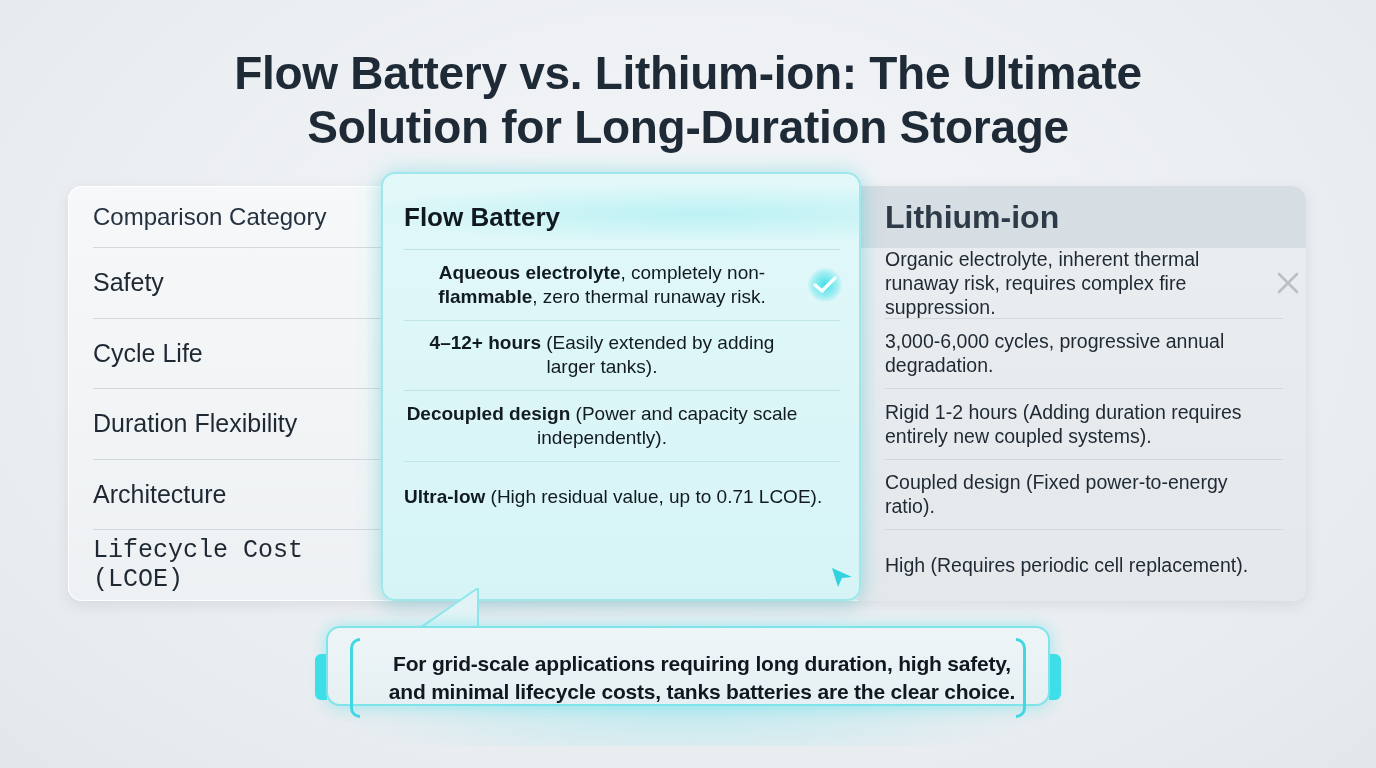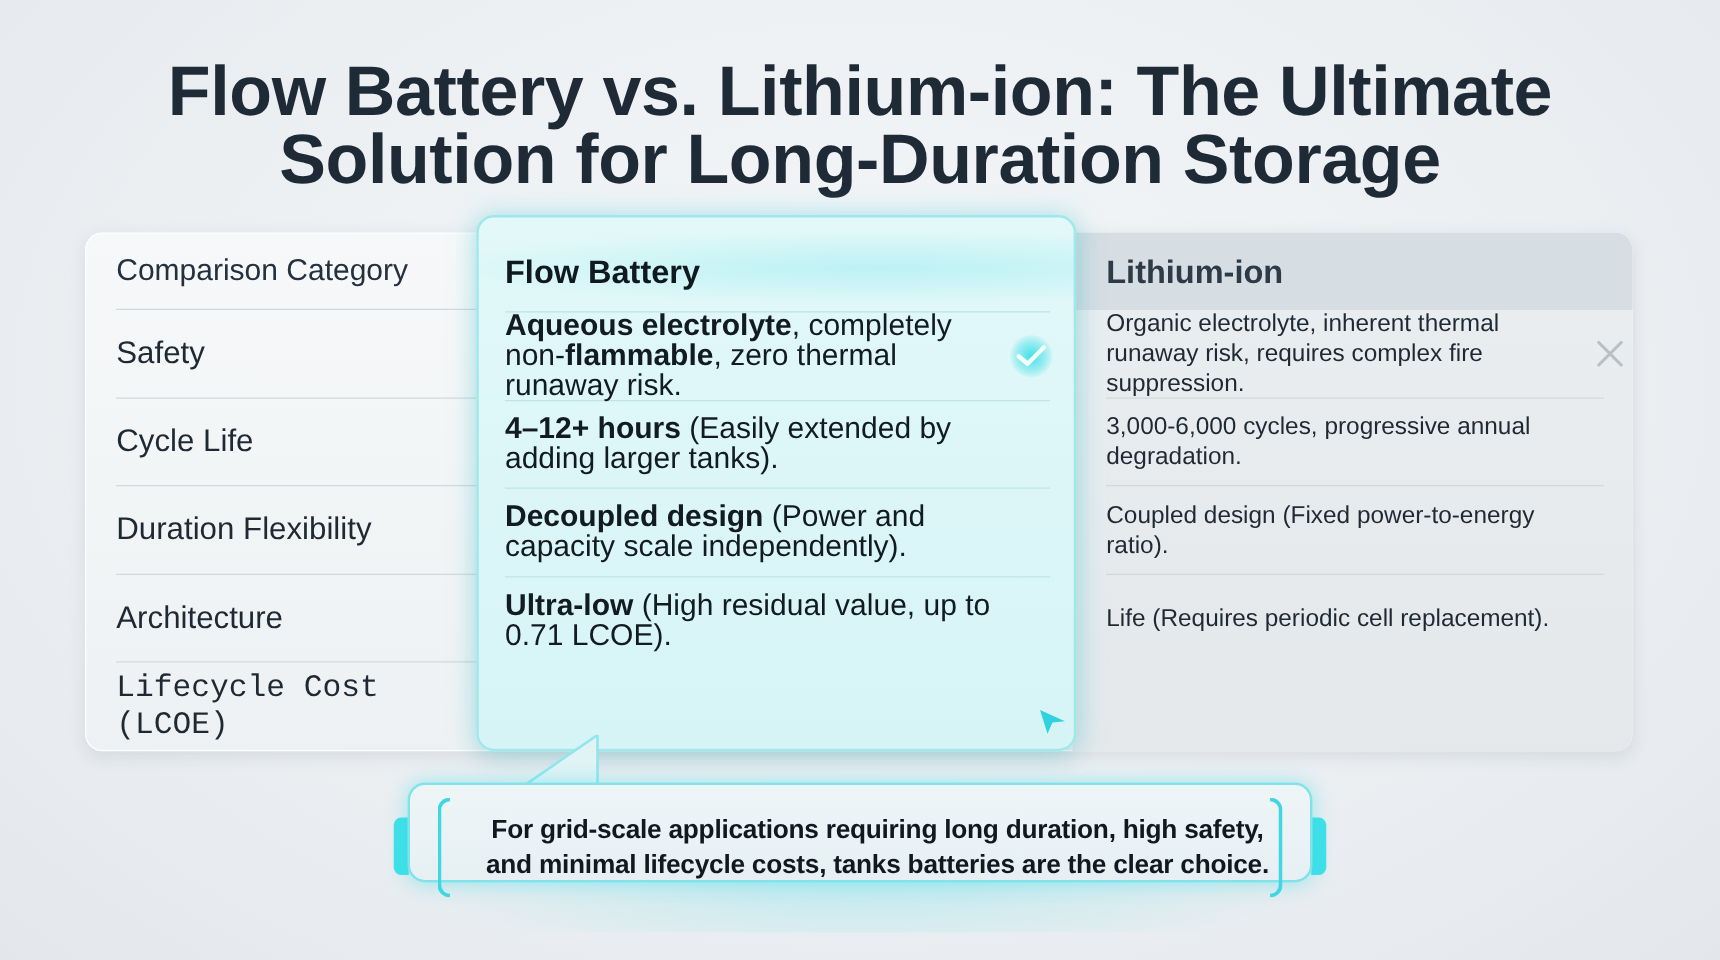--- a/index.html
+++ b/index.html
@@ -9,21 +9,21 @@
     body {
       font-family: "Liberation Sans", "DejaVu Sans", sans-serif;
       background: radial-gradient(ellipse at 50% 40%, #f4f6f8 0%, #eceff2 60%, #e3e7eb 100%);
       position: relative;
       color: #1b2430;
     }
     .title {
       position: absolute;
       left: 0; top: 46px; width: 1376px;
       text-align: center;
-      font-size: 56px;
+      font-size: 46px;
       font-weight: bold;
       line-height: 54px;
       color: #1f2a37;
       letter-spacing: -0.3px;
     }
     
     .table-card {
       position: absolute;
       left: 68px; top: 186px; width: 1238px; height: 415px;
       background: linear-gradient(180deg, #f6f8f9 0%, #eef1f3 100%);
@@ -71,33 +71,34 @@
       background: radial-gradient(ellipse at 60% 50%, rgba(120,230,235,0.35) 0%, rgba(120,230,235,0) 70%);
     }
     .flow-inner { position: absolute; left: 21px; top: 12px; width: 436px; }
     .flow-header {
       height: 64px; display: flex; align-items: center;
       font-size: 26px; font-weight: bold; color: #101820;
       border-bottom: 1px solid #bfe3e6;
     }
     .flow-row {
       height: 70.5px; display: flex; align-items: center;
-      font-size: 24px; line-height: 24px; color: #121a22;
+      font-size: 19px; line-height: 24px; color: #121a22;
       border-bottom: 1px solid #bfe3e6;
       position: relative;
       padding-right: 40px;
+      text-align: center;
     }
     .flow-row:last-child { border-bottom: none; }
     .flow-row b { font-weight: bold; }
 
     
     .col-lith { position: absolute; left: 885px; top: 186px; width: 398px; }
     .lith-header {
       height: 62px; display: flex; align-items: center;
-      font-size: 26px; font-weight: bold; color: #2d3a48;
+      font-size: 32px; font-weight: bold; color: #2d3a48;
     }
     .lith-row {
       height: 70.5px; display: flex; align-items: center;
       font-size: 19.5px; line-height: 24px; color: #1f2933;
       border-bottom: 1px solid #d3d8dc;
       position: relative;
       padding-right: 20px;
     }
     .lith-row:last-child { border-bottom: none; }
 
@@ -219,24 +220,27 @@
     <span class="x-icon">
       <svg width="26" height="26" viewBox="0 0 26 26">
         <path d="M4 4 L22 22 M22 4 L4 22" stroke="#b8bfc5" stroke-width="2.5" stroke-linecap="round"></path>
       </svg>
     </span>
   </div>
   <div class="lith-row">
     <span>3,000-6,000 cycles, progressive annual degradation.</span>
   </div>
   <div class="lith-row">
+    <span>Rigid 1-2 hours (Adding duration requires entirely new coupled systems).</span>
+  </div>
+  <div class="lith-row">
     <span>Coupled design (Fixed power-to-energy ratio).</span>
   </div>
   <div class="lith-row">
-    <span>Life (Requires periodic cell replacement).</span>
+    <span>High (Requires periodic cell replacement).</span>
   </div>
 </div>
 
 <div class="cursor-icon">
   <svg width="26" height="24" viewBox="0 0 26 24">
     <path d="M3 3 L23 12 L13 13 L9 22 Z" fill="#2fd2de"></path>
   </svg>
 </div>
 
 <div class="pointer">

